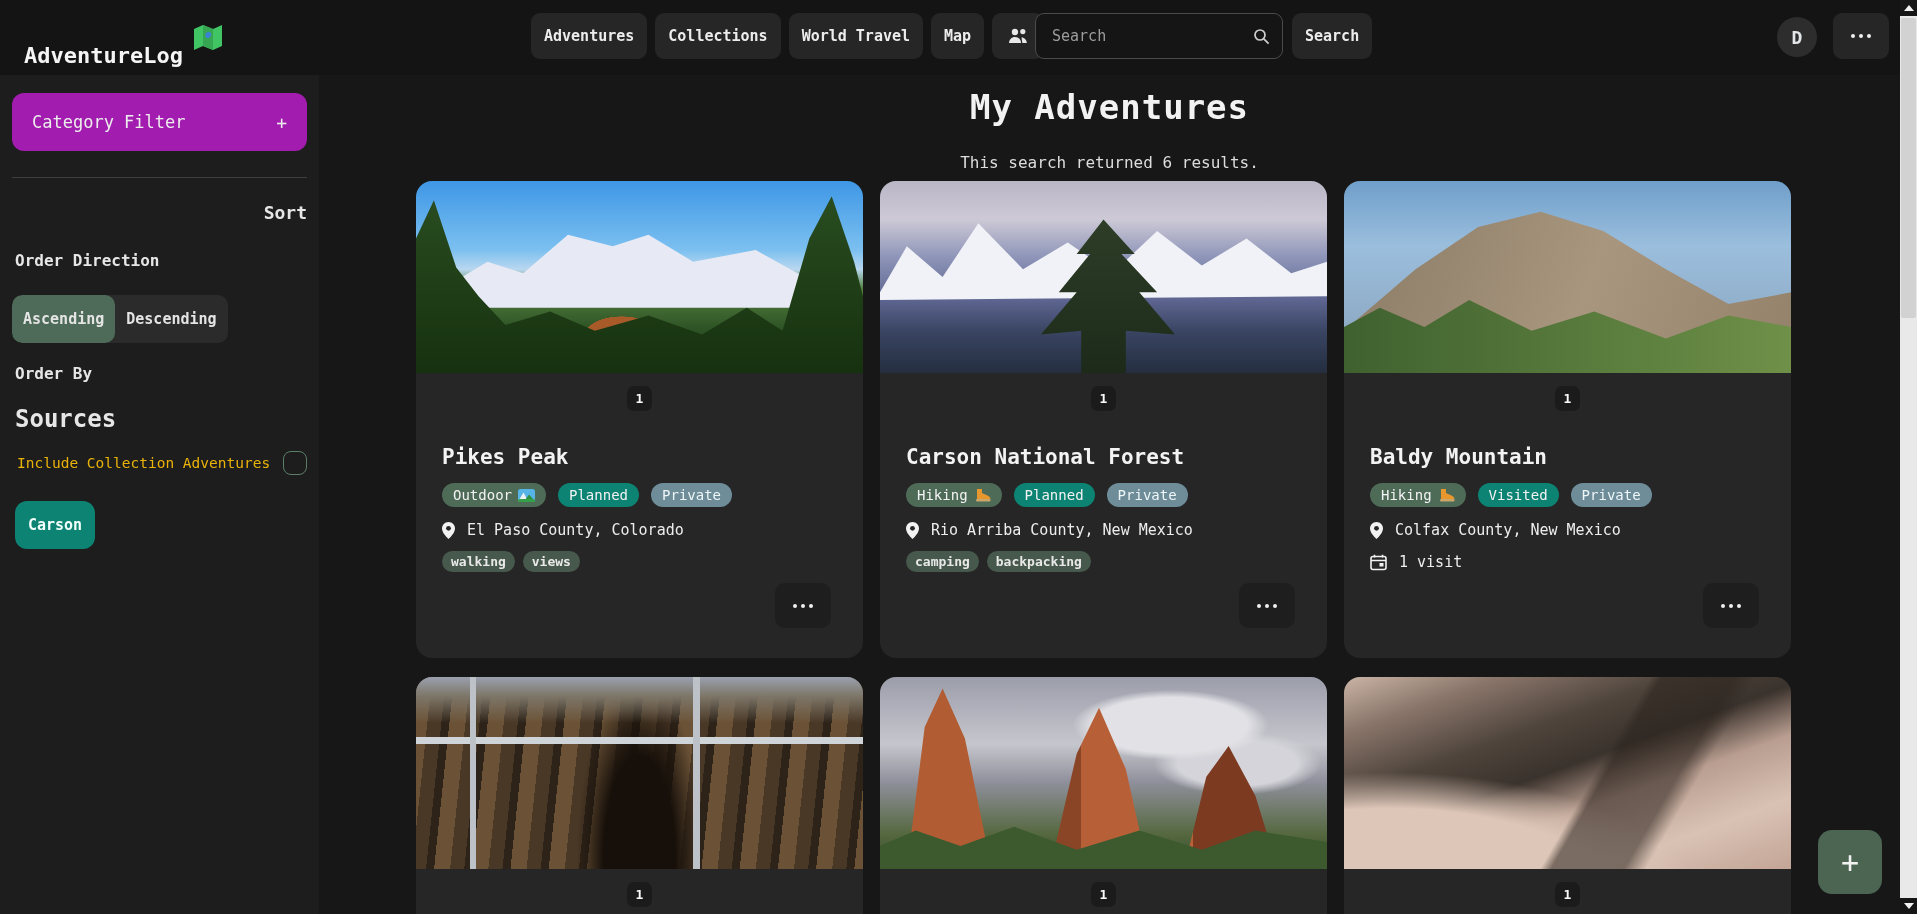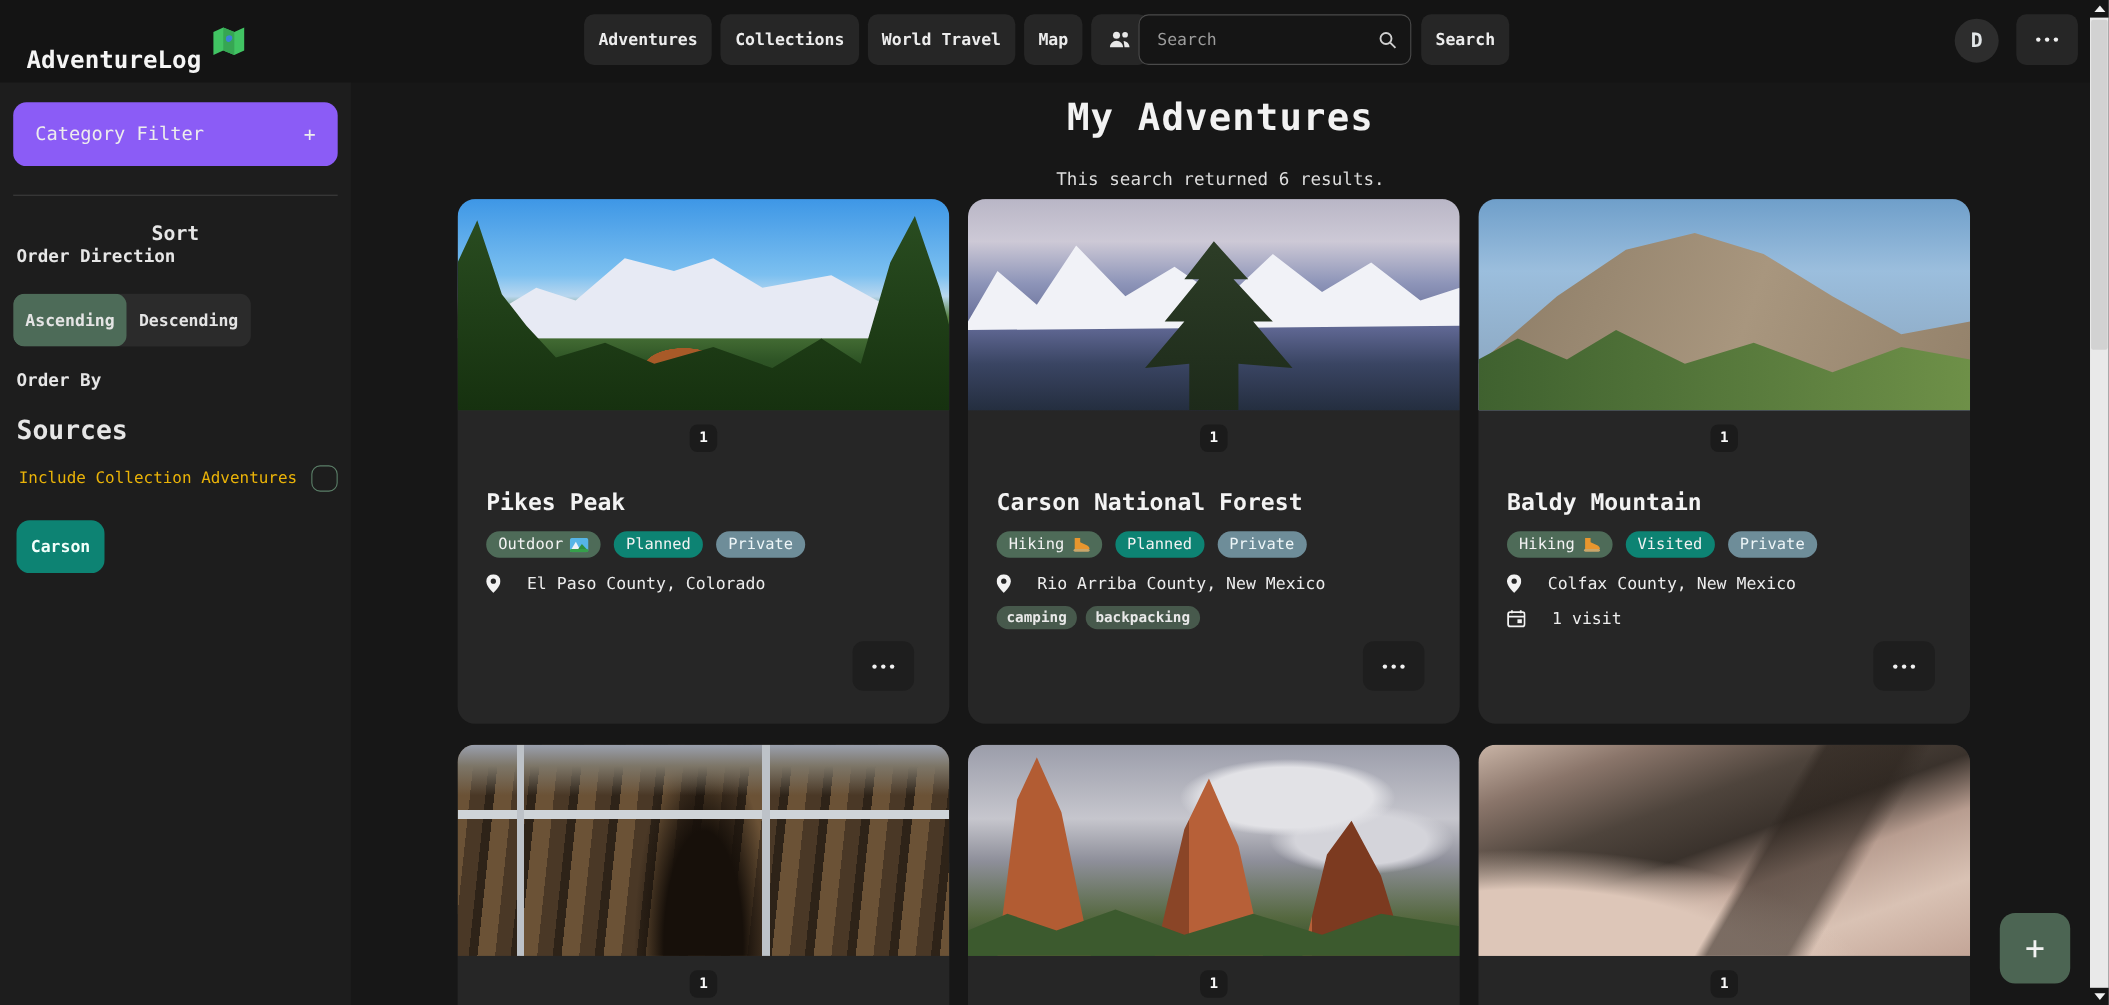--- a/index.html
+++ b/index.html
@@ -25,26 +25,26 @@
   .avatar { position:absolute; left:1777px; top:17px; width:40px; height:40px; border-radius:50%;
     background:#2d2d2d; display:flex; align-items:center; justify-content:center;
     font-size:18px; font-weight:700; color:#e2e6e8; cursor:pointer; }
   .more-top { position:absolute; left:1833px; top:13px; width:56px; height:46px; background:#262626;
     border:none; border-radius:9px; cursor:pointer; display:flex; align-items:center; justify-content:center; }
   .dots { display:flex; gap:4px; }
   .dots i { width:4px; height:4px; border-radius:50%; background:#f0f0f0; }
 
   
   .sidebar { position:absolute; left:0; top:75px; width:319px; height:839px; background:#1d1d1d; padding:18px 12px; }
-  .cat-panel { width:295px; height:58px; background:#8b5cf6; border-radius:12px; display:flex;
+  .cat-panel { width:295px; height:58px; background:#a21caf; border-radius:12px; display:flex;
     align-items:center; justify-content:space-between; padding:0 20px; cursor:pointer; }
   .cat-panel .lbl { font-size:17px; color:#ededed; }
   .cat-panel .plus { font-size:18px; color:#ededed; }
   .divider { width:295px; height:1px; background:#3e3e3e; border:none; margin:26px 0 24px; }
-  .sort-head { text-align:center; font-size:18px; font-weight:700; }
+  .sort-head { text-align:right; font-size:18px; font-weight:700; margin-bottom:28px; }
   .side-label { font-size:16px; font-weight:700; margin:0 0 11px 3px; }
   .seg { display:flex; background:#2b2b2b; border-radius:10px; overflow:hidden; height:48px; margin-bottom:15px; }
   .seg.inline { display:inline-flex;margin-top:14px; }
   .seg.full { width:295px; }
   .seg button { background:transparent; border:none; color:#e4e4e4; font:700 15px "DejaVu Sans Mono",monospace;
     padding:0 11px; cursor:pointer; flex:1 1 auto; }
   .seg button.active { background:#4d6b58; border-radius:10px; }
   .sources-head { font-size:24px; font-weight:700; margin:22px 0 18px 3px; }
   .chk-row { width:295px; display:flex; align-items:center; justify-content:space-between; padding-left:5px; margin-bottom:26px; }
   .chk-row .txt { font-size:14.5px; color:#eab308; }
@@ -65,21 +65,21 @@
     font-size:13px; font-weight:700; display:flex; align-items:center; justify-content:center;
     margin:13px auto 0; }
   .card-body { padding:34px 26px 0; position:relative; }
   .card-title { font-size:21px; font-weight:700; color:#f3f3f3; cursor:pointer; }
   .badge-row { display:flex; gap:12px; margin-top:14px; }
   .badge { height:24px; border-radius:999px; display:flex; align-items:center; gap:6px;
     padding:0 11px; font-size:14px; color:#f2f2f2; }
   .badge.category { background:#4e6b58; }
   .badge.status { background:#0d8373; }
   .badge.visibility { background:#6e8d99; color:#eef6f8; }
-  .loc-row { display:flex; align-items:center; gap:24px; margin-top:14px; font-size:15px; color:#ededed; }
+  .loc-row { display:flex; align-items:center; gap:12px; margin-top:14px; font-size:15px; color:#ededed; }
   .tag-row { display:flex; gap:8px; margin-top:12px; }
   .tag { background:#47594c; border-radius:999px; padding:3px 9px; font-size:13px; font-weight:700; color:#e9e9e9; }
   .more-card { position:absolute; right:32px; bottom:30px; width:56px; height:45px; background:#1e1e1e;
     border:none; border-radius:10px; cursor:pointer; display:flex; align-items:center; justify-content:center; }
 
   
   .img-pikes-peak { background:
     radial-gradient(ellipse 60px 30px at 46% 80%, #a85a28 0 60%, rgba(0,0,0,0) 61%),
     linear-gradient(180deg,#3e97e6 0%,#7cc0f0 36%,#b9d7ef 46%,#55803f 56%,#2f5526 76%,#1c3a18 100%); }
   .img-pikes-peak::before { background:#e7eaf4;
@@ -222,20 +222,24 @@
           </div>
           <div class="loc-row">
             <span style="display:flex">
               <svg width="13" height="17" viewBox="0 0 13 17">
                 <path d="M6.5 0C2.9 0 0 2.9 0 6.5 0 11.4 6.5 17 6.5 17S13 11.4 13 6.5C13 2.9 10.1 0 6.5 0z" fill="#f2f2f2"></path>
                 <circle cx="6.5" cy="6.3" r="2.4" fill="#262626"></circle>
               </svg>
             </span>
             <span>El Paso County, Colorado</span>
           </div>
+          <div class="tag-row">
+            <span class="tag">walking</span>
+            <span class="tag">views</span>
+          </div>
         </div>
         <button class="more-card">
           <span class="dots">
             <i></i>
             <i></i>
             <i></i>
           </span>
         </button>
       </article>
       <article class="card">

